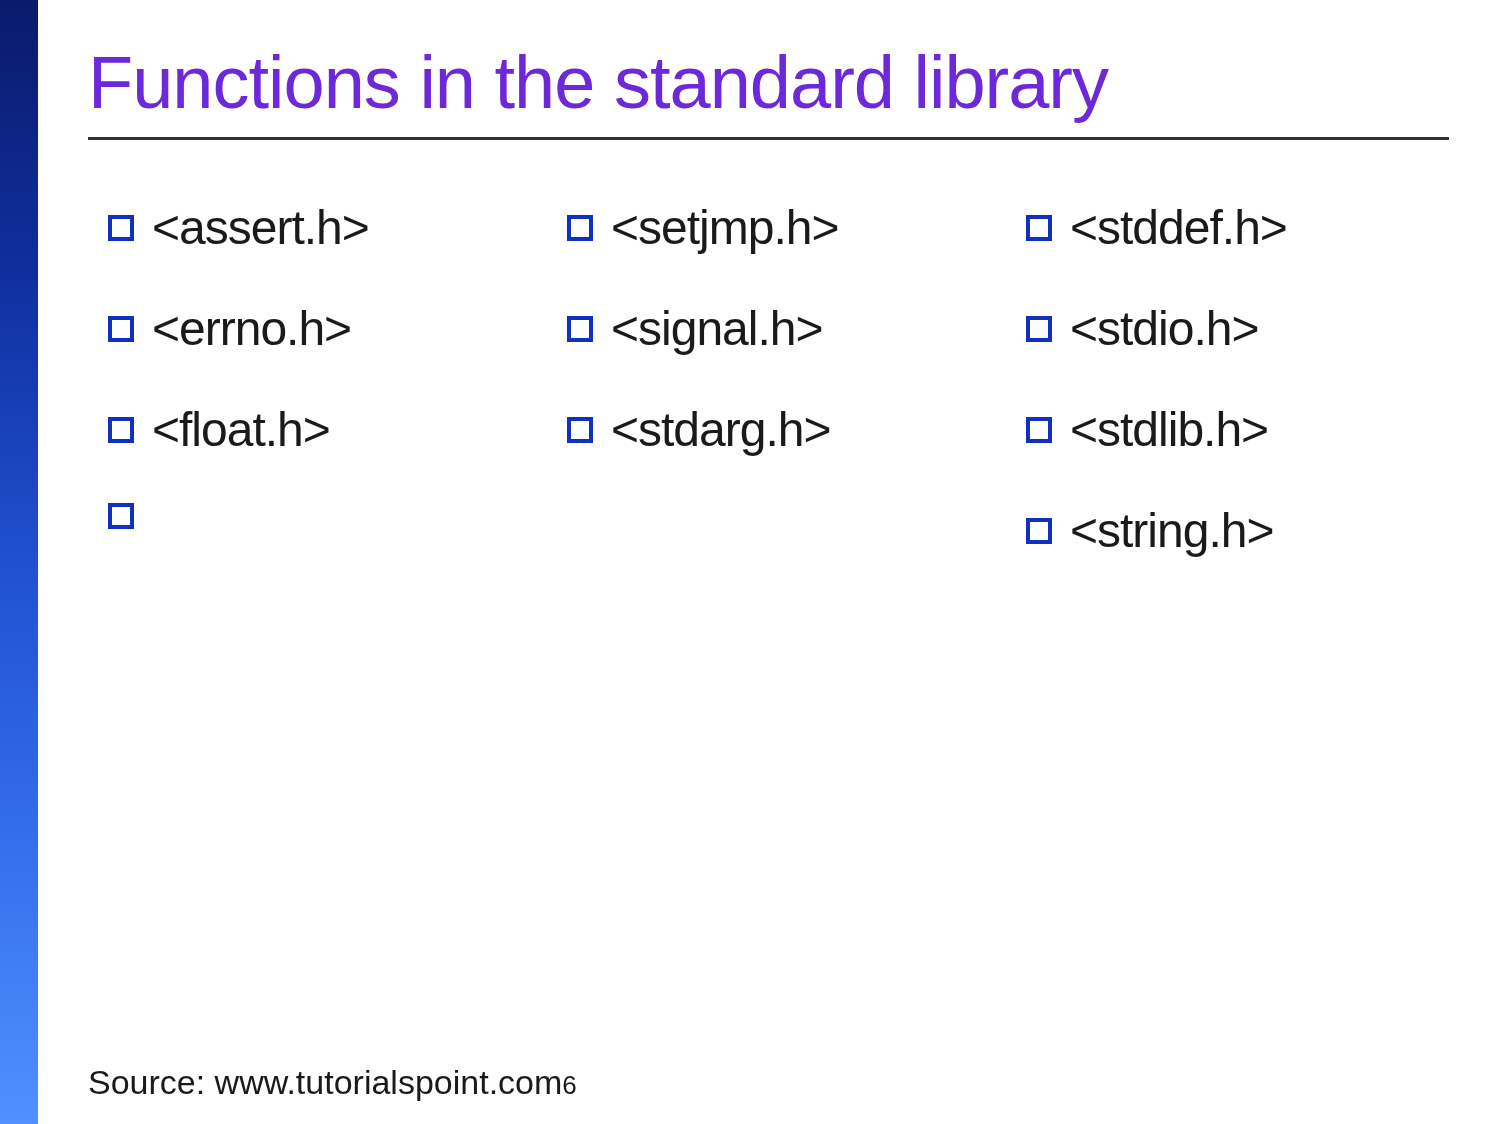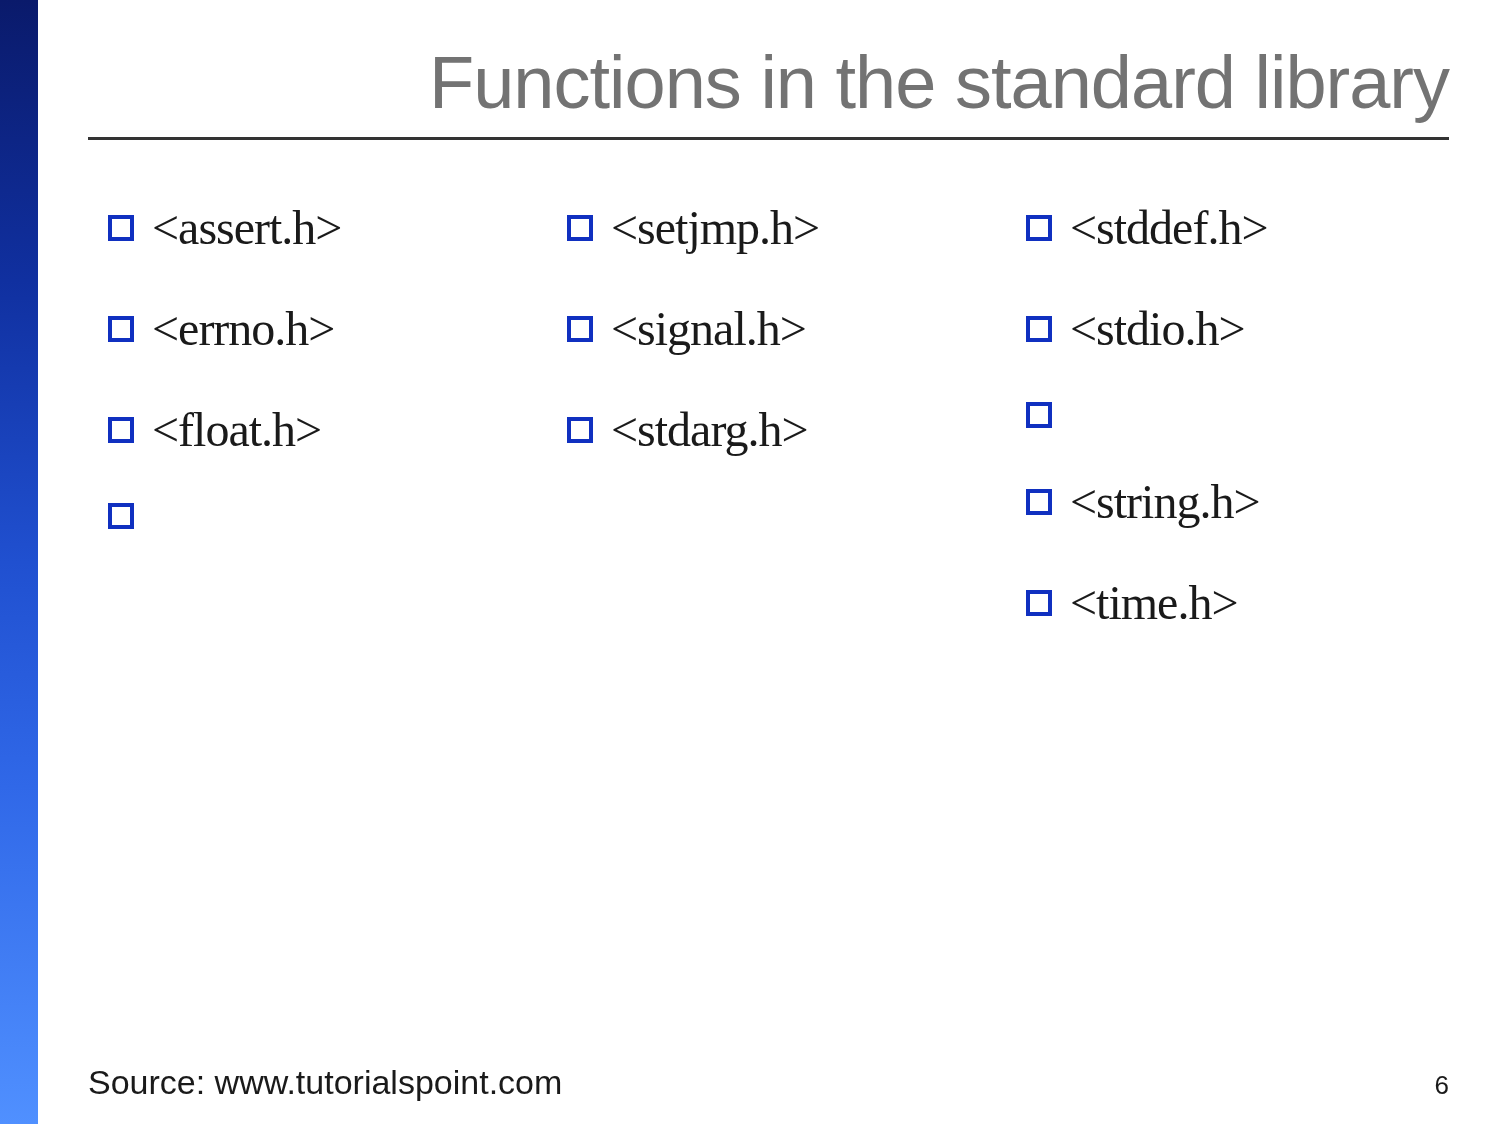--- a/index.html
+++ b/index.html
@@ -24,33 +24,32 @@
       background: linear-gradient(to bottom, #0a1a6b 0%, #1030a0 25%, #2050d0 50%, #3068e8 70%, #5090ff 100%);
     }
     .content {
       margin-left: 38px;
       padding: 40px 50px 30px 50px;
       height: 100%;
       position: relative;
     }
     .title {
       font-size: 74px;
-      color: #737373;
+      color: #6d28d9;
       font-weight: normal;
-      text-align: right;
+      text-align: left;
       padding-bottom: 12px;
       border-bottom: 3px solid #333333;
       margin-bottom: 60px;
       letter-spacing: -1px;
     }
     .columns {
       display: flex;
       gap: 36px;
       padding-left: 20px;
-      font-family: Liberation Serif, serif;
     }
     .column {
       flex: 1;
     }
     .list-item {
       display: flex;
       align-items: center;
       margin-bottom: 46px;
     }
     .bullet-icon {
@@ -66,21 +65,20 @@
       font-size: 48px;
       color: #1a1a1a;
       letter-spacing: -1px;
     }
     .footer {
       position: absolute;
       bottom: 22px;
       left: 50px;
       right: 50px;
       display: flex;
-      justify-content: space-between;
       align-items: baseline;
     }
     .source-text {
       font-size: 34px;
       color: #1a1a1a;
     }
     .page-number {
       font-size: 26px;
       color: #1a1a1a;
     }
@@ -131,28 +129,25 @@
       <div class="list-item">
         <span class="bullet-icon"></span>
         <span class="item-text">&lt;stddef.h&gt;</span>
       </div>
       <div class="list-item">
         <span class="bullet-icon"></span>
         <span class="item-text">&lt;stdio.h&gt;</span>
       </div>
       <div class="list-item">
         <span class="bullet-icon"></span>
+        <span class="item-text">&lt;stdlib.h&gt;</span>
       </div>
       <div class="list-item">
         <span class="bullet-icon"></span>
         <span class="item-text">&lt;string.h&gt;</span>
-      </div>
-      <div class="list-item">
-        <span class="bullet-icon"></span>
-        <span class="item-text">&lt;time.h&gt;</span>
       </div>
     </div>
   </div>
 
   <div class="footer">
     <span class="source-text">Source: www.tutorialspoint.com</span>
     <span class="page-number">6</span>
   </div>
 </div>
 

